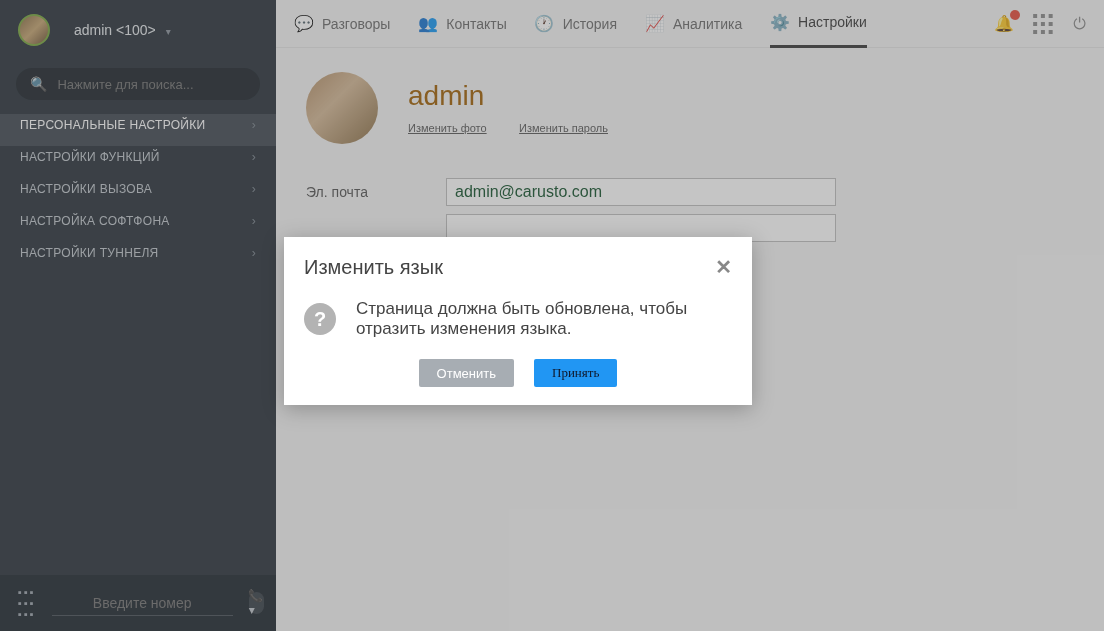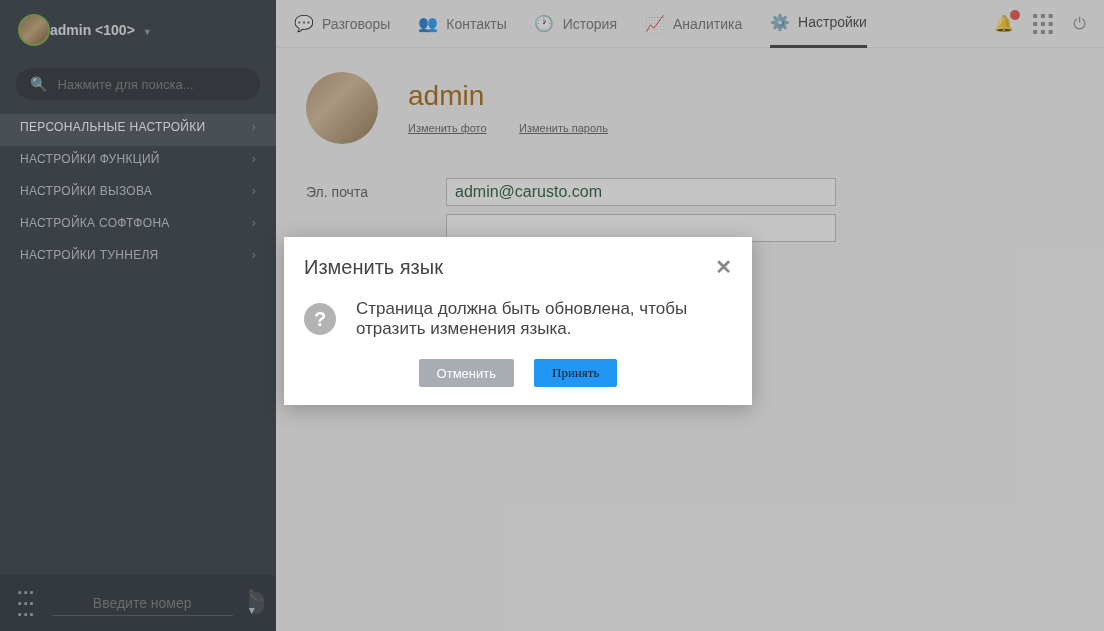--- a/index.html
+++ b/index.html
@@ -1,26 +1,26 @@
 <!DOCTYPE html>
 <html><head>
 <meta charset="utf-8">
 <style>
 *{box-sizing:border-box;margin:0;padding:0;font-family:-apple-system,BlinkMacSystemFont,"Segoe UI",Arial,sans-serif;}
 body{width:1104px;height:631px;overflow:hidden;position:relative;background:#f5f5f5;}
 .sidebar{position:absolute;left:0;top:0;width:276px;height:631px;background:#2b343d;color:#c0c6cc;display:flex;flex-direction:column;}
 .sb-header{display:flex;align-items:center;padding:14px 18px;}
 .avatar{width:32px;height:32px;border-radius:50%;background:linear-gradient(135deg,#8b6f47 0%,#c5a572 50%,#6b5335 100%);border:2px solid #7aa840;}
-.sb-user{margin-left:0;font-size:14px;font-weight:700;color:#e5e8eb;}
+.sb-user{margin-left:24px;font-size:14px;font-weight:400;color:#e5e8eb;}
 .sb-user .caret{margin-left:6px;font-size:10px;color:#8a939c;}
 .sb-search{margin:8px 16px 14px;background:#1f262d;border-radius:16px;height:32px;display:flex;align-items:center;padding:0 14px;}
 .sb-search .icon{color:#6a737c;font-size:14px;margin-right:10px;}
 .sb-search input{background:transparent;border:none;outline:none;color:#8a939c;font-size:13px;flex:1;}
 .sb-nav{list-style:none;}
-.sb-nav li{height:32px;display:flex;align-items:flex-start;justify-content:space-between;padding:6px 20px;font-size:12px;letter-spacing:.3px;cursor:pointer;color:#c0c6cc;}
+.sb-nav li{height:32px;display:flex;align-items:flex-end;justify-content:space-between;padding:14px 20px;font-size:12px;letter-spacing:.3px;cursor:pointer;color:#c0c6cc;}
 .sb-nav li.active{background:#424a53;color:#fff;}
 .sb-nav li .chev{color:#7b848d;font-size:12px;}
 .sb-footer{margin-top:auto;height:56px;background:#202830;display:flex;align-items:center;padding:0 18px;}
 .sb-footer .grid-icon{color:#9ea7af;font-size:11px;line-height:1;letter-spacing:2px;}
 .dial-input{flex:1;margin:0 16px;background:transparent;border:none;border-bottom:1px solid #4a525a;color:#9ea7af;font-size:14px;text-align:center;padding:4px 0;outline:none;}
 .call-btn{width:44px;height:22px;border-radius:12px;background:#3a424a;display:flex;align-items:center;justify-content:center;color:#c0c6cc;font-size:12px;}
 .main{position:absolute;left:276px;top:0;right:0;height:631px;background:#f5f5f5;}
 .topnav{height:48px;display:flex;align-items:center;padding:0 18px;border-bottom:1px solid #e5e5e5;}
 .tn-item{display:flex;align-items:center;margin-right:28px;color:#6c6c6c;font-size:14px;cursor:pointer;height:48px;}
 .tn-item .ic{margin-right:8px;font-size:16px;color:#8a8a8a;}

